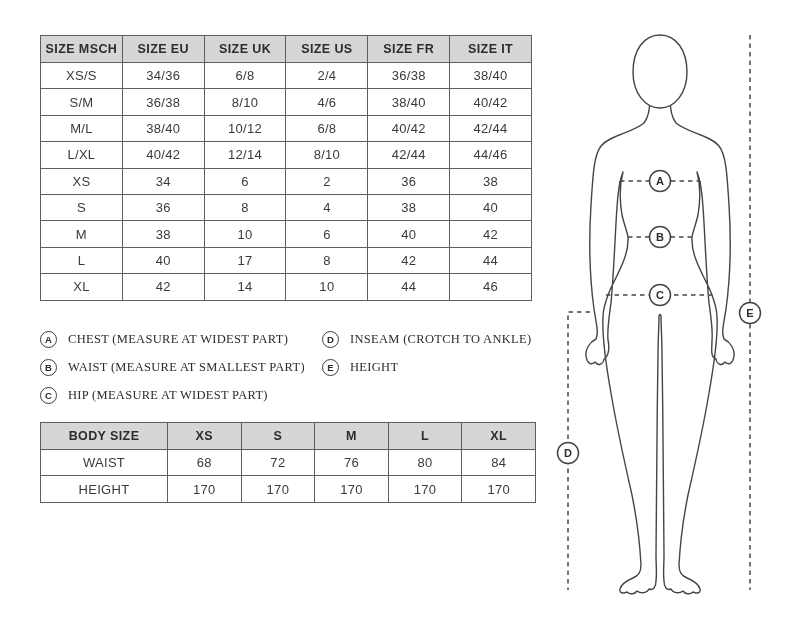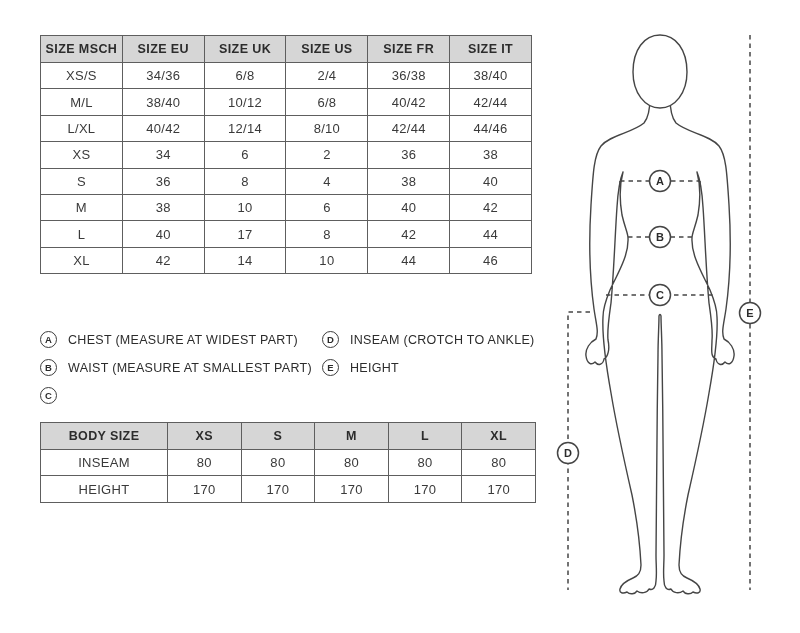--- a/index.html
+++ b/index.html
@@ -58,21 +58,21 @@
   .legend-col.col-1{width:282px;}
   .legend-item{display:flex;align-items:center;gap:11px;height:21px;}
   .lg-circle{
     flex:0 0 auto;
     width:17px;height:17px;
     border:1.6px solid #3d3d3d;border-radius:50%;
     display:flex;align-items:center;justify-content:center;
     font-size:9.5px;font-weight:700;color:var(--text);
     line-height:1;
   }
-  .legend-label{font-size:12.5px;letter-spacing:.3px;color:var(--text);white-space:nowrap;}
+  .legend-label{font-size:12.5px;letter-spacing:.3px;color:var(--text);white-space:nowrap;font-family:Liberation Serif, serif;}
 
   .figure-wrap{position:absolute;left:550px;top:25px;width:240px;height:590px;}
   .outline{fill:#ffffff;stroke:var(--line);stroke-width:1.4;stroke-linejoin:round;stroke-linecap:round;}
   .dash{fill:none;stroke:var(--line);stroke-width:1.5;stroke-dasharray:4.5 4;}
   .marker-circle{fill:#ffffff;stroke:var(--line);stroke-width:1.5;}
   .marker-letter{
     font-family:"Liberation Sans",sans-serif;
     font-size:11px;font-weight:700;fill:var(--text);
     text-anchor:middle;
   }
@@ -96,20 +96,28 @@
     <tbody id="conv-body">
         <tr>
           <td>XS/S</td>
           <td>34/36</td>
           <td>6/8</td>
           <td>2/4</td>
           <td>36/38</td>
           <td>38/40</td>
         </tr>
         <tr>
+          <td>S/M</td>
+          <td>36/38</td>
+          <td>8/10</td>
+          <td>4/6</td>
+          <td>38/40</td>
+          <td>40/42</td>
+        </tr>
+        <tr>
           <td>M/L</td>
           <td>38/40</td>
           <td>10/12</td>
           <td>6/8</td>
           <td>40/42</td>
           <td>42/44</td>
         </tr>
         <tr>
           <td>L/XL</td>
           <td>40/42</td>
@@ -166,20 +174,21 @@
         <div class="legend-item">
           <span class="lg-circle">A</span>
           <span class="legend-label">CHEST (MEASURE AT WIDEST PART)</span>
         </div>
         <div class="legend-item">
           <span class="lg-circle">B</span>
           <span class="legend-label">WAIST (MEASURE AT SMALLEST PART)</span>
         </div>
         <div class="legend-item">
           <span class="lg-circle">C</span>
+          <span class="legend-label">HIP (MEASURE AT WIDEST PART)</span>
         </div>
       </div>
     <div class="legend-col col-2" id="legend-col-2">
         <div class="legend-item">
           <span class="lg-circle">D</span>
           <span class="legend-label">INSEAM (CROTCH TO ANKLE)</span>
         </div>
         <div class="legend-item">
           <span class="lg-circle">E</span>
           <span class="legend-label">HEIGHT</span>
@@ -201,26 +210,26 @@
           <th>BODY SIZE</th>
           <th>XS</th>
           <th>S</th>
           <th>M</th>
           <th>L</th>
           <th>XL</th>
         </tr>
     </thead>
     <tbody id="body-body">
         <tr>
-          <td>INSEAM</td>
+          <td>WAIST</td>
+          <td>68</td>
+          <td>72</td>
+          <td>76</td>
           <td>80</td>
-          <td>80</td>
-          <td>80</td>
-          <td>80</td>
-          <td>80</td>
+          <td>84</td>
         </tr>
         <tr>
           <td>HEIGHT</td>
           <td>170</td>
           <td>170</td>
           <td>170</td>
           <td>170</td>
           <td>170</td>
         </tr>
       </tbody>

